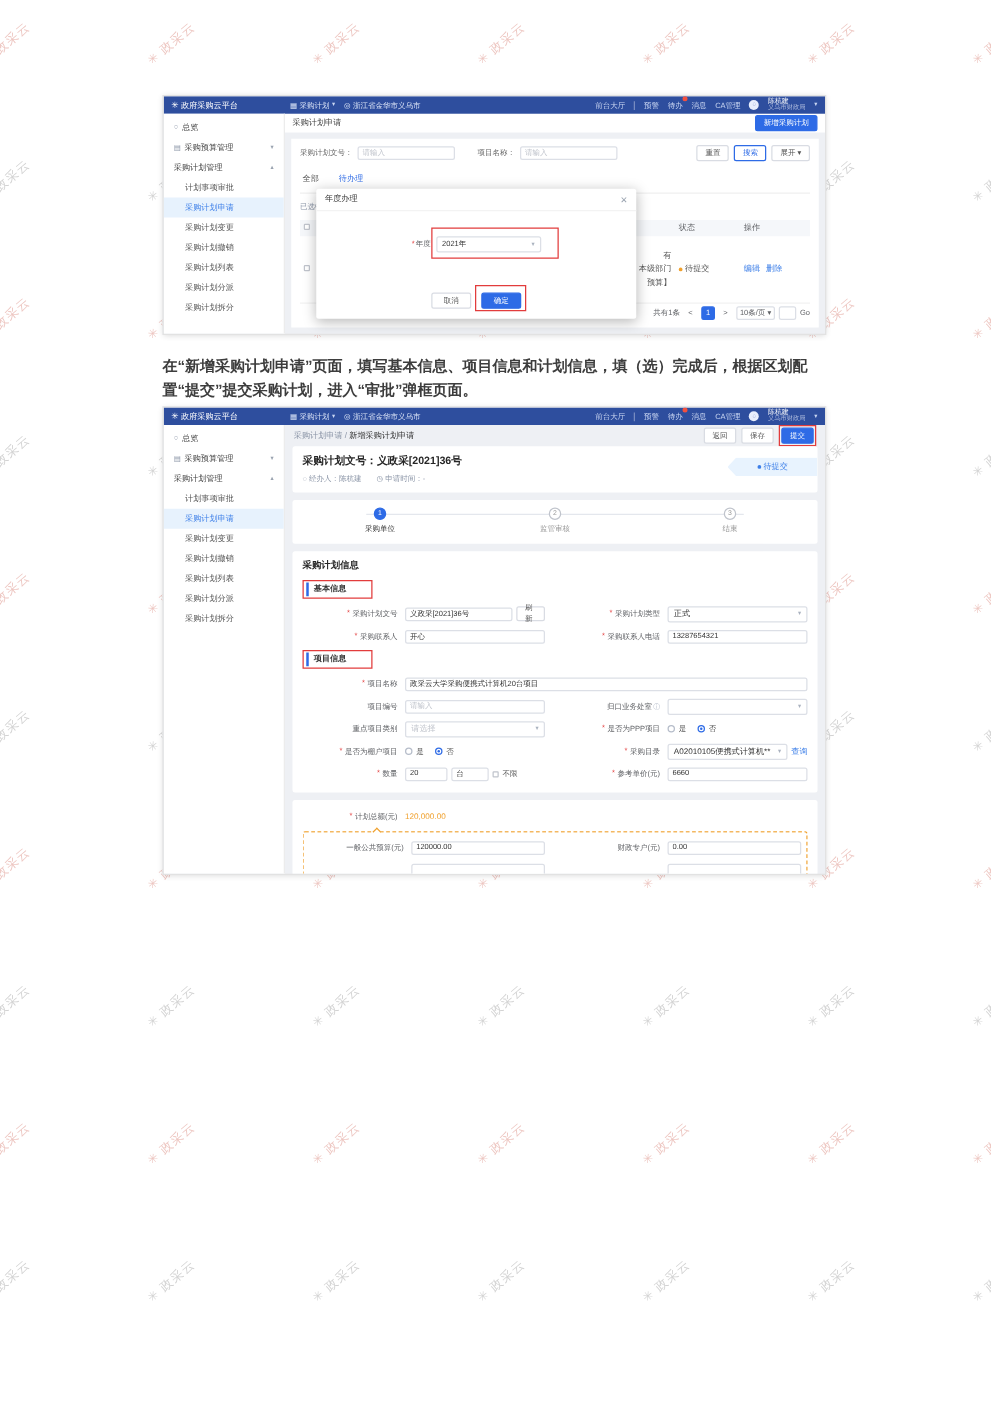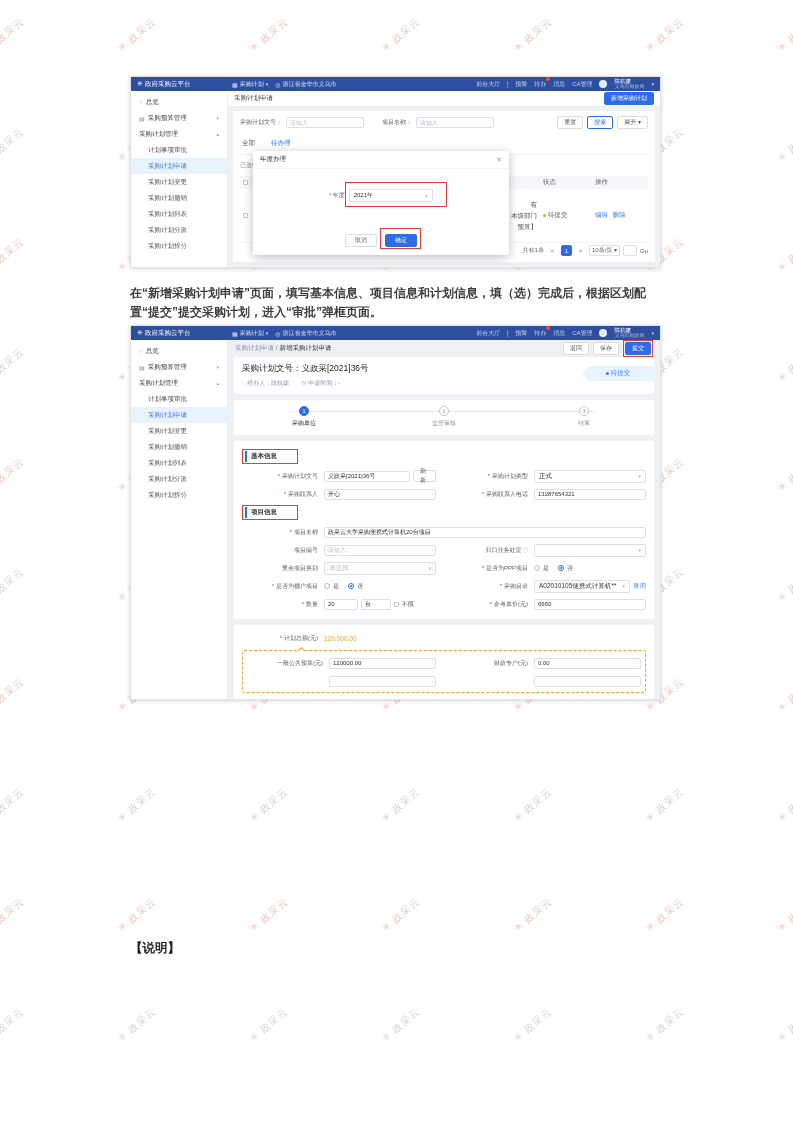--- a/index.html
+++ b/index.html
@@ -91,21 +91,21 @@
   .modal-foot { position:absolute; bottom:8px; left:0; right:0; display:flex; justify-content:center; gap:8px; }
   .ann { position:absolute; border:1.5px solid #e23c3c; z-index:7; pointer-events:none; }
   .req::before { content:"*"; color:#e23c3c; margin-right:1px; }
 
   
   .crumb-bar2 { height:21px; display:flex; align-items:center; justify-content:space-between; padding:0 7px; }
   .crumbs { color:#8a94a6; }
   .crumbs .cur { color:#333; }
   .hdr-actions { display:flex; align-items:center; gap:4px; }
   .card { background:#fff; border-radius:2px; margin:0 6px 6px; padding:6px 8px; position:relative; }
-  .doc-title { font-size:8.5px; font-weight:400; color:#262626; }
+  .doc-title { font-size:8.5px; font-weight:700; color:#262626; }
   .doc-sub { display:flex; gap:12px; margin-top:4px; color:#8a94a6; font-size:6px; }
   .ribbon { position:absolute; right:0; top:9px; height:15px; width:72px; background:#e8f3fe; color:#3d7fe8; display:flex; align-items:center; justify-content:center; gap:2px; font-size:6.5px; clip-path:polygon(7px 0, 100% 0, 100% 100%, 7px 100%, 0 50%); }
   .dot-blue { width:3px; height:3px; border-radius:50%; background:#3d7fe8; display:inline-block; }
   .steps { display:flex; padding:6px 0 7px; position:relative; }
   .steps-line { position:absolute; top:11px; left:14%; right:14%; height:1px; background:#e4e7ed; }
   .step { flex:1; display:flex; flex-direction:column; align-items:center; gap:3px; position:relative; z-index:1; }
   .step-c { width:10px; height:10px; border-radius:50%; border:1px solid #c0c4cc; background:#fff; color:#999; display:flex; align-items:center; justify-content:center; font-size:5.5px; }
   .step.on .step-c { background:#2e6be6; border-color:#2e6be6; color:#fff; }
   .step-l { font-size:6px; color:#999; }
   .step.on .step-l { color:#333; }
@@ -437,20 +437,21 @@
               <span class="step-c">2</span>
               <span class="step-l">监管审核</span>
             </div>
           <div class="step">
               <span class="step-c">3</span>
               <span class="step-l">结束</span>
             </div>
         </div>
       </div>
       <div class="card">
+        <div class="form-title">采购计划信息</div>
         <div class="sec-wrap"><span class="sec">基本信息</span></div>
         <div class="frm">
           <span class="flabel req">采购计划文号</span>
           <span class="fcell">
               <input class="inp" value="义政采[2021]36号" style="">
               <span class="btn" style="height:12px">刷新</span>
             </span>
           <span class="flabel req">采购计划类型</span>
           <span class="fcell">
               <span class="select">
@@ -561,14 +562,13 @@
                 <input class="inp" style="">
               </span>
           </div>
         </div>
       </div>
     </div>
   </div>
 </div>
 
 <div class="notes">
-  <div class="notes-title">【说明】</div>
 </div>
 
 </body></html>

